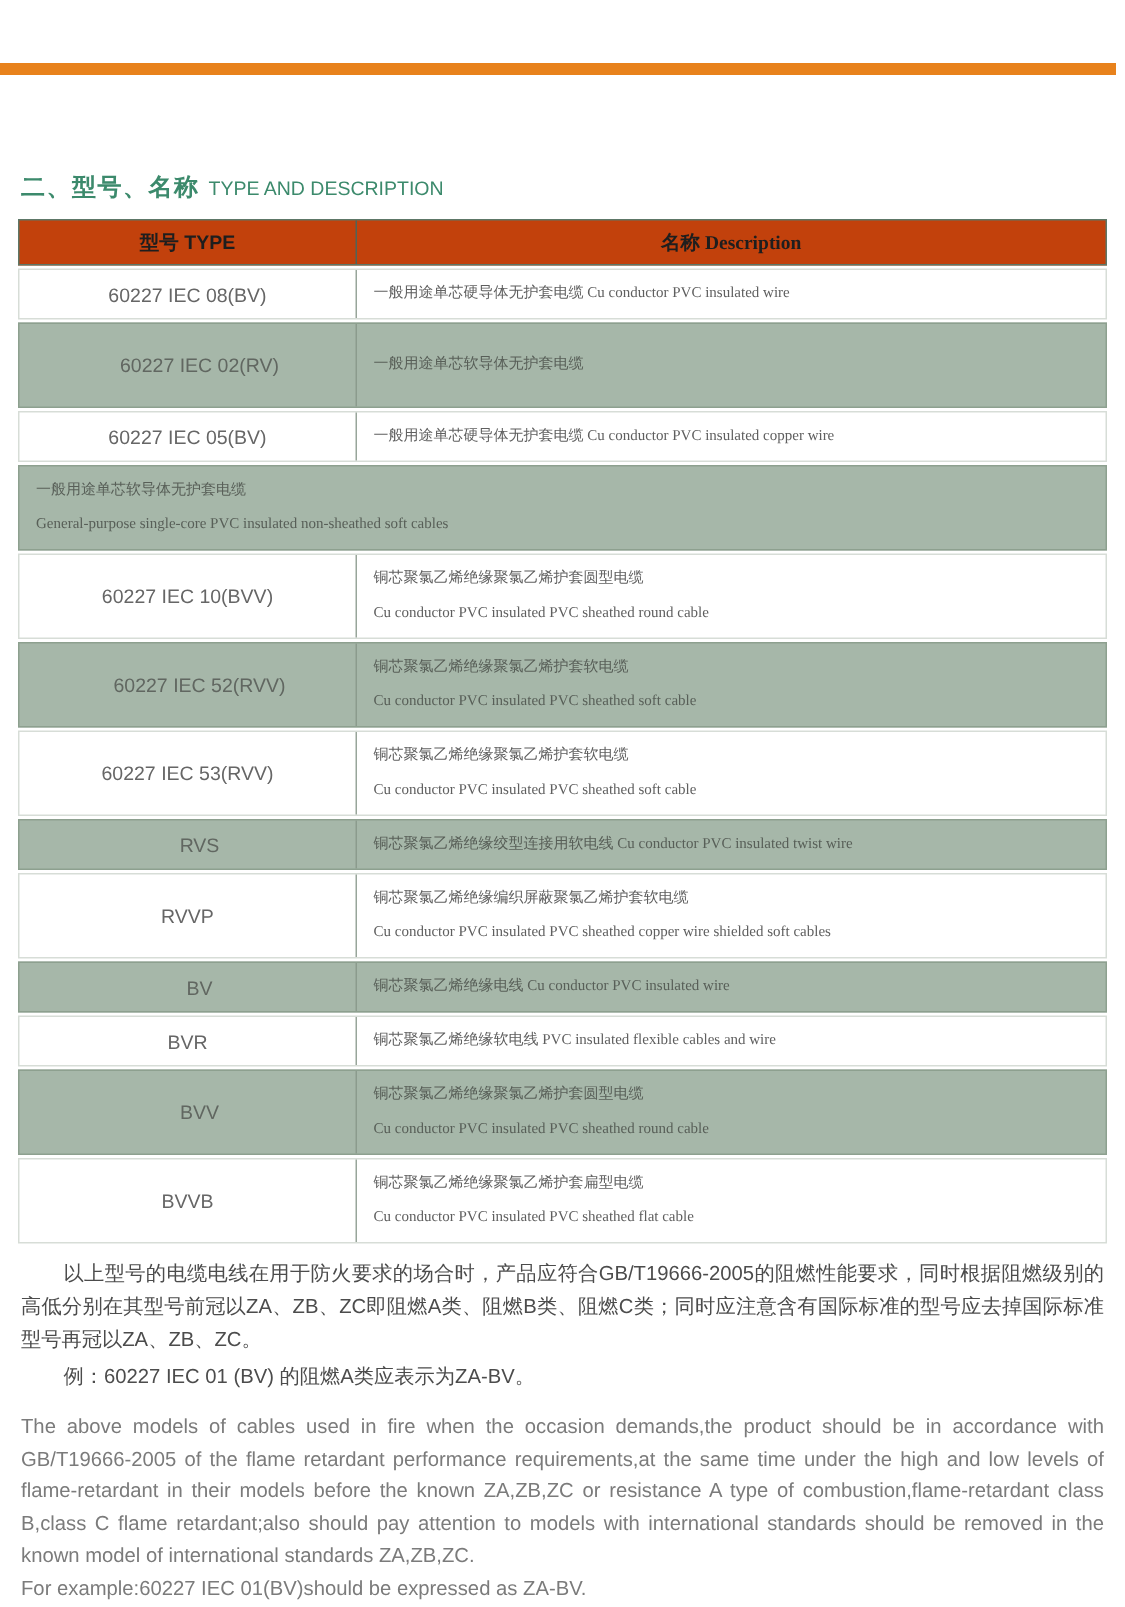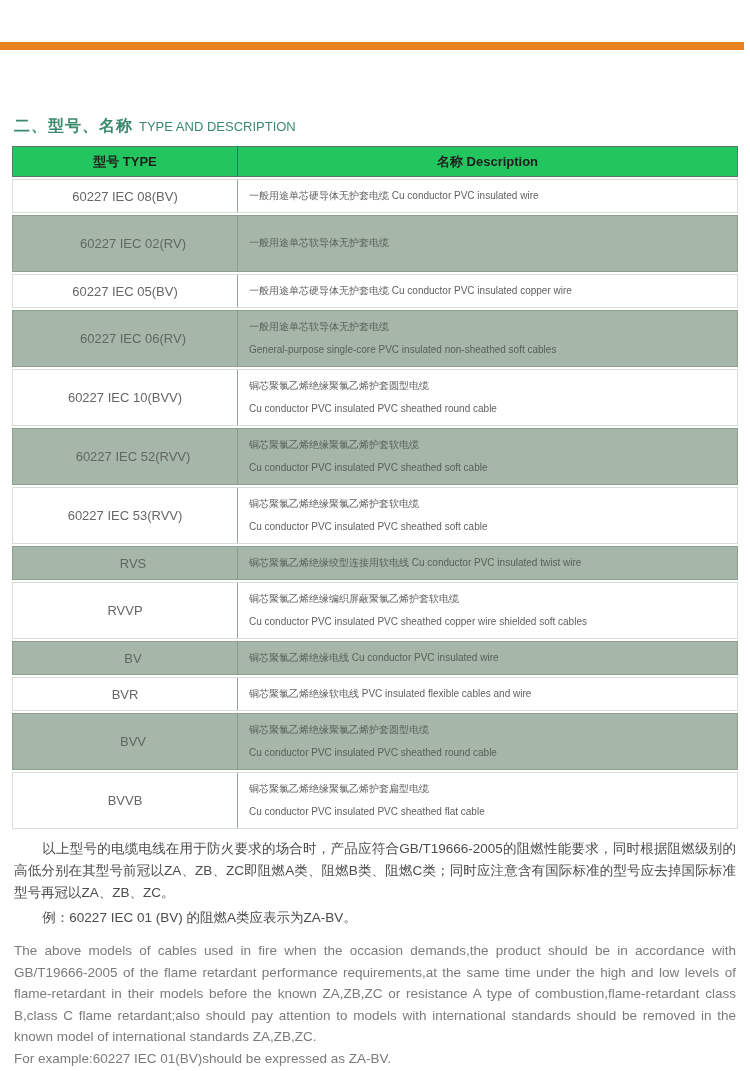--- a/index.html
+++ b/index.html
@@ -23,24 +23,24 @@
   .tr { display:flex; margin-bottom:2px; box-sizing:border-box; background:#ffffff; }
   .td { box-sizing:border-box; }
   .c1 {
     flex:0 0 225px; width:225px;
     display:flex; align-items:center; justify-content:center;
     border-right:1px solid #98a59a;
     font-size:13px; color:#666666;
   }
   .c2 {
     flex:1; display:flex; flex-direction:column; justify-content:center;
-    padding-left:11px; padding-right:8px; gap:10px;
+    padding-left:11px; padding-right:8px; gap:10px;font-family:Liberation Serif, serif;
   }
   .line { font-size:10px; color:#5f5f5f; line-height:1.25; }
-  .thead { height:31px; background:#22c55e; border:1px solid #5d7767; }
+  .thead { height:31px; background:#c2410c; border:1px solid #5d7767; }
   .thead .c1 { border-right:1px solid #4e6558; font-size:13px; font-weight:bold; color:#1e1e1e; }
   .thead .c2 { align-items:center; flex-direction:row; justify-content:center; padding:0; }
   .thead .th-label { font-size:13px; font-weight:bold; color:#1e1e1e; }
   .row { border:1px solid #d7ddd7; }
   .row.single { height:34px; }
   .row.double { height:57px; }
   .row.green { background:#a6b7a9; border:1px solid #8da08f; }
   .row.green .line { color:#585f58; }
   .row.green .c1 { color:#616761; border-right-color:#8b9b8d;padding-left:16px; }
 
@@ -86,21 +86,20 @@
   </div>
 
   <div class="tr row single">
     <div class="td c1">60227 IEC 05(BV)</div>
     <div class="td c2">
       <div class="line">一般用途单芯硬导体无护套电缆 Cu conductor PVC insulated copper wire</div>
     </div>
   </div>
 
   <div class="tr row double green">
-    <div class="td c1">60227 IEC 06(RV)</div>
     <div class="td c2">
       <div class="line">一般用途单芯软导体无护套电缆</div>
       <div class="line">General-purpose single-core PVC insulated non-sheathed soft cables</div>
     </div>
   </div>
 
   <div class="tr row double">
     <div class="td c1">60227 IEC 10(BVV)</div>
     <div class="td c2">
       <div class="line">铜芯聚氯乙烯绝缘聚氯乙烯护套圆型电缆</div>

